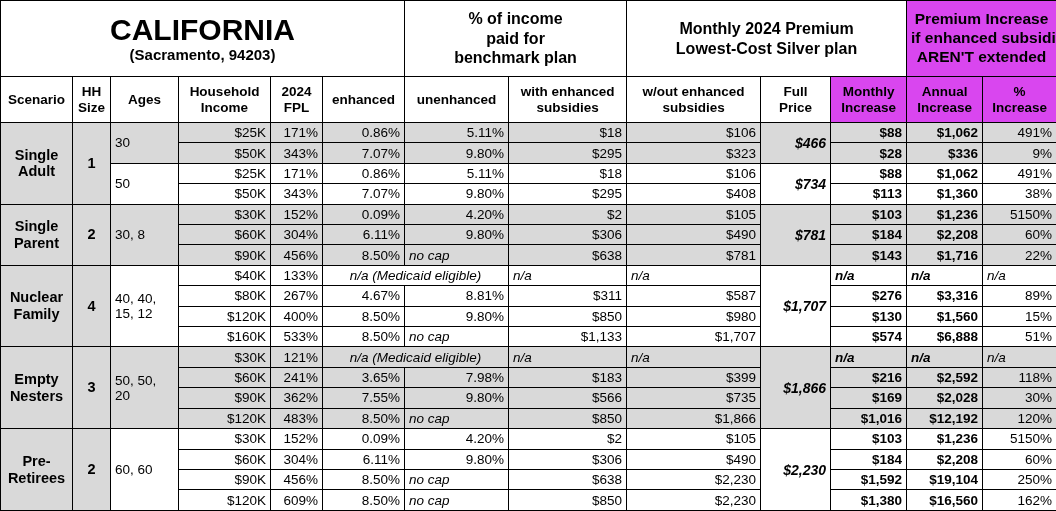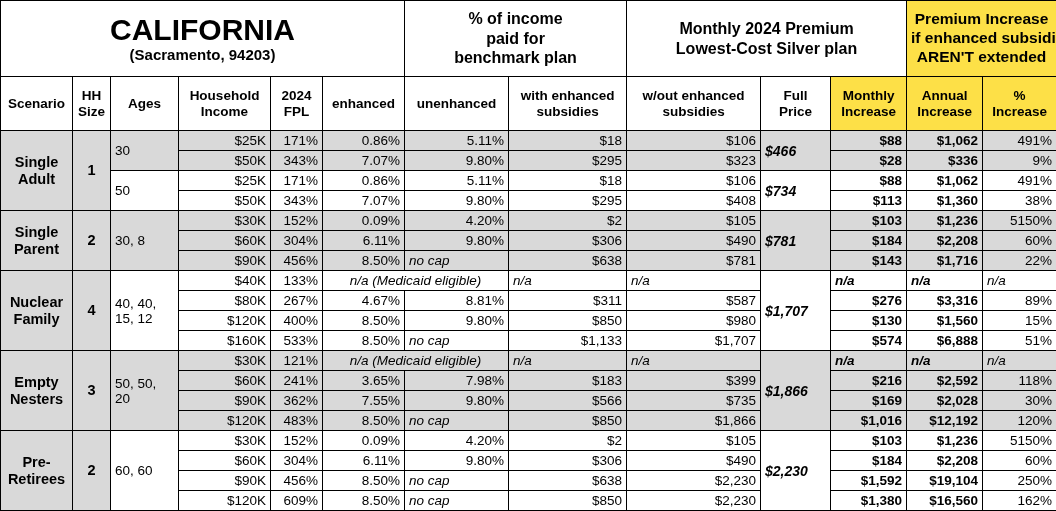--- a/index.html
+++ b/index.html
@@ -45,21 +45,21 @@
   .grp-head {
     text-align: center;
     font-weight: bold;
     font-size: 16px;
     line-height: 1.22;
   }
   .grp-head.small {
     font-size: 15.5px;
   }
   .orange {
-    background: #fde047;
+    background: #d946ef;
   }
   
   .colhead {
     text-align: center;
     font-weight: bold;
     font-size: 13.5px;
     line-height: 1.15;
     vertical-align: middle;
   }
   
@@ -71,21 +71,21 @@
     background: #d9d9d9;
   }
   .shade {
     background: #d9d9d9;
   }
   .ctr { }
   .rgt { text-align: right; }
   .ital { font-style: italic; }
   .bold { font-weight: bold; }
   .full-price {
-    text-align: left;
+    text-align: right;
     font-style: italic;
     font-weight: bold;
     font-size: 14px;
   }
   .na-span {
     text-align: center;
     font-style: italic;
   }
 </style>
 </head>
@@ -124,21 +124,21 @@
       <div>Lowest-Cost Silver plan</div>
     </td>
     <td class="grp-head small orange" colspan="3">
       <div>Premium Increase</div>
       <div>if enhanced subsidies</div>
       <div>AREN'T extended</div>
     </td>
   </tr>
 
   <tr>
-    <td class="colhead" style="height:54px;">Scenario</td>
+    <td class="colhead" style="height:46px;">Scenario</td>
     <td class="colhead">
       <div>HH</div>
       <div>Size</div>
     </td>
     <td class="colhead">Ages</td>
     <td class="colhead">
       <div>Household</div>
       <div>Income</div>
     </td>
     <td class="colhead">

